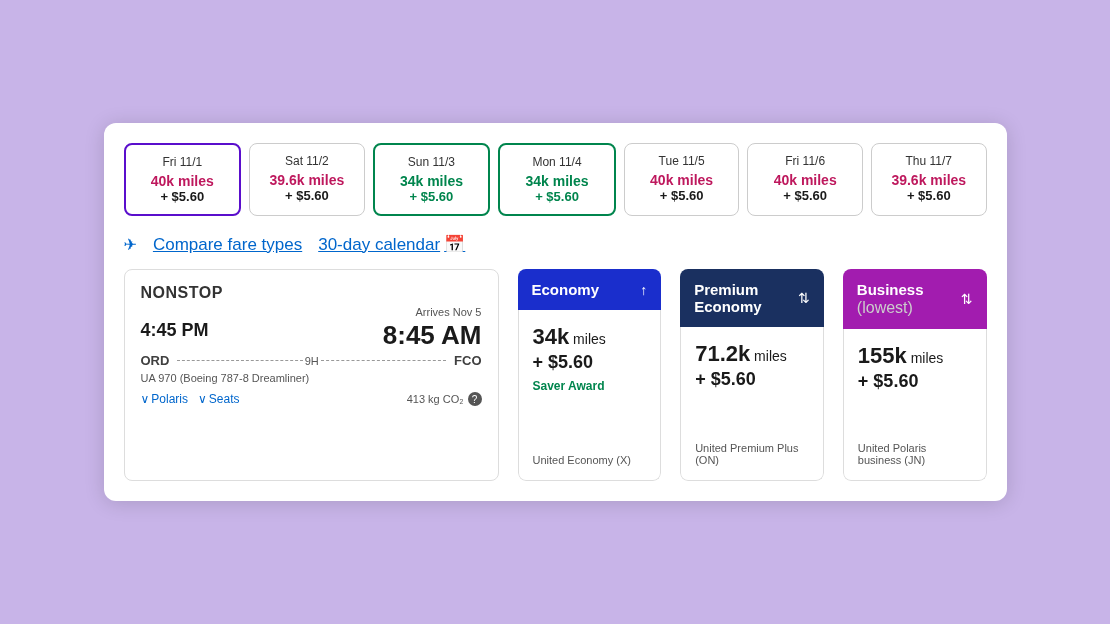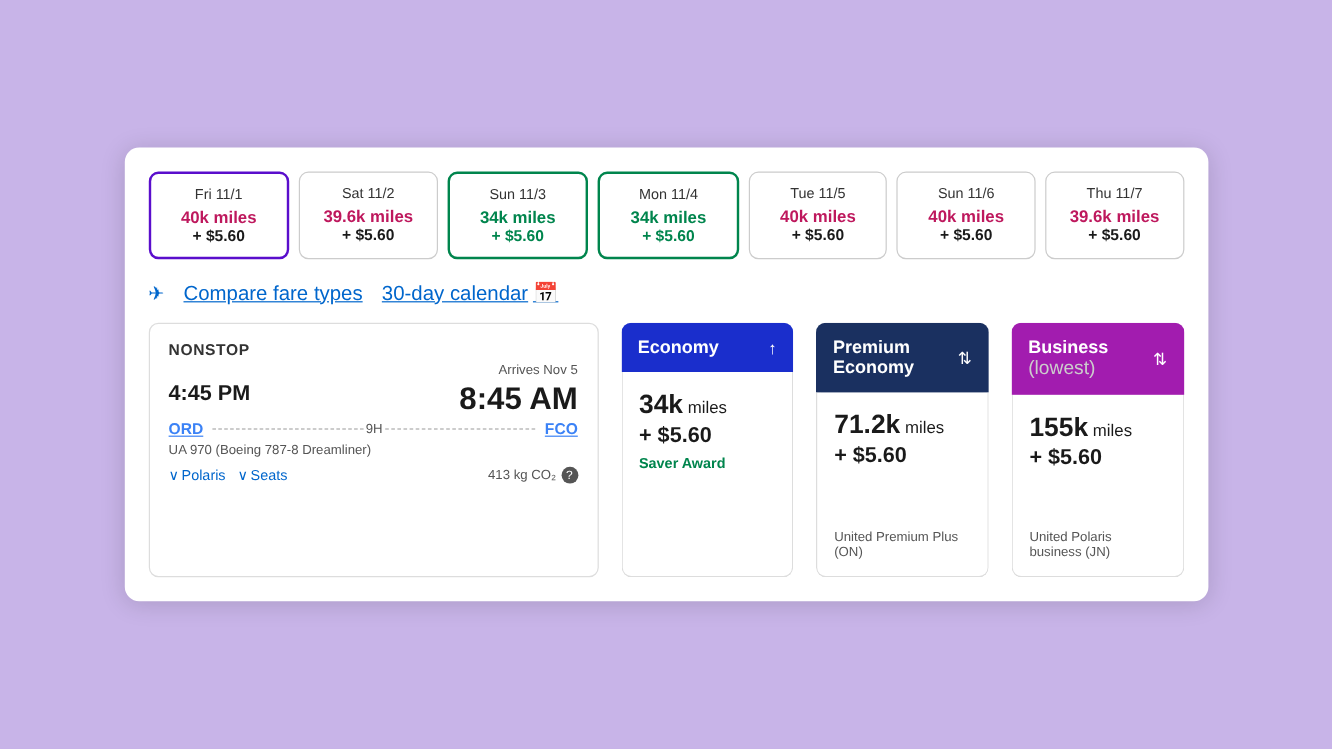--- a/index.html
+++ b/index.html
@@ -85,21 +85,21 @@
     }
     
     .flight-panel {
       flex: 0 0 375px;
       border: 1.5px solid #ddd;
       border-radius: 8px;
       padding: 14px 16px;
       margin-right: 8px;
     }
     .nonstop-label {
-      font-size: 13px;
+      font-size: 16px;
       font-weight: 600;
       color: #333;
       text-transform: uppercase;
       letter-spacing: 0.5px;
       margin-bottom: 4px;
     }
     .arrives-label {
       font-size: 11px;
       color: #555;
       text-align: right;
@@ -124,22 +124,21 @@
       display: flex;
       align-items: center;
       gap: 4px;
       margin-top: 2px;
       font-size: 12px;
       color: #555;
     }
     .airport-code {
       font-size: 13px;
       font-weight: 600;
-      color: #3b82f6;
-      text-decoration: underline;
+      color: #404040;
     }
     .duration-dots {
       flex: 1;
       display: flex;
       align-items: center;
       gap: 2px;
       margin: 0 4px;
     }
     .dot-line {
       flex: 1;
@@ -282,21 +281,21 @@
         <div class="date-label">Mon 11/4</div>
         <div class="miles">34k miles</div>
         <div class="fee">+ $5.60</div>
       </div>
       <div class="date-card">
         <div class="date-label">Tue 11/5</div>
         <div class="miles">40k miles</div>
         <div class="fee">+ $5.60</div>
       </div>
       <div class="date-card">
-        <div class="date-label">Sun 11/6</div>
+        <div class="date-label">Fri 11/6</div>
         <div class="miles">40k miles</div>
         <div class="fee">+ $5.60</div>
       </div>
       <div class="date-card">
         <div class="date-label">Thu 11/7</div>
         <div class="miles">39.6k miles</div>
         <div class="fee">+ $5.60</div>
       </div>
     </div>
 
@@ -352,20 +351,21 @@
             <div>
               <div class="fare-title">Economy</div>
             </div>
             <span class="sort-icon">↑</span>
           </div>
           <div class="fare-body">
             <div class="fare-col-inner">
               <div class="fare-miles"><span class="miles-num">34k</span><span style="font-size:14px;font-weight:400;"> miles</span></div>
               <div class="fare-fee">+ $5.60</div>
               <div class="saver-label">Saver Award</div>
+              <div class="fare-class-label" style="padding-top: 30px;">United Economy (X)</div>
             </div>
           </div>
         </div>
         <div class="fare-col">
           <div class="fare-header fare-header-premium">
             <div>
               <div class="fare-title">Premium Economy</div>
             </div>
             <span class="sort-icon">⇅</span>
           </div>

